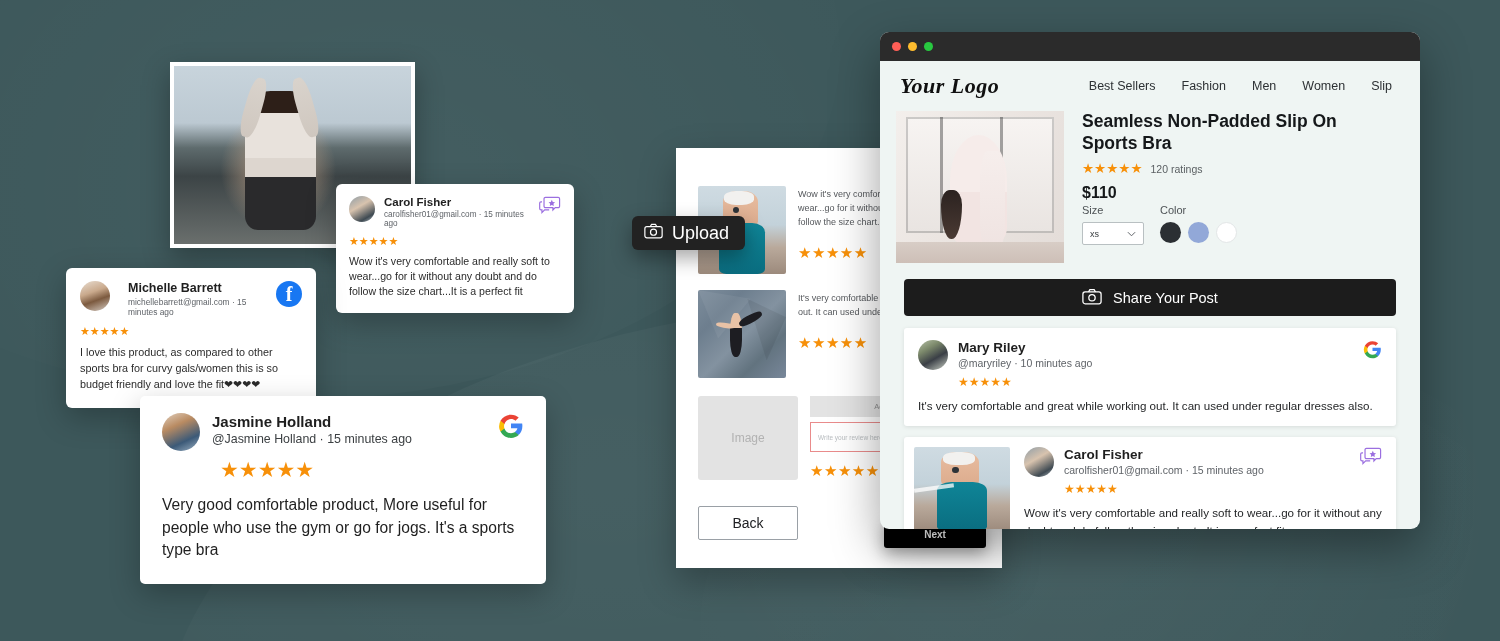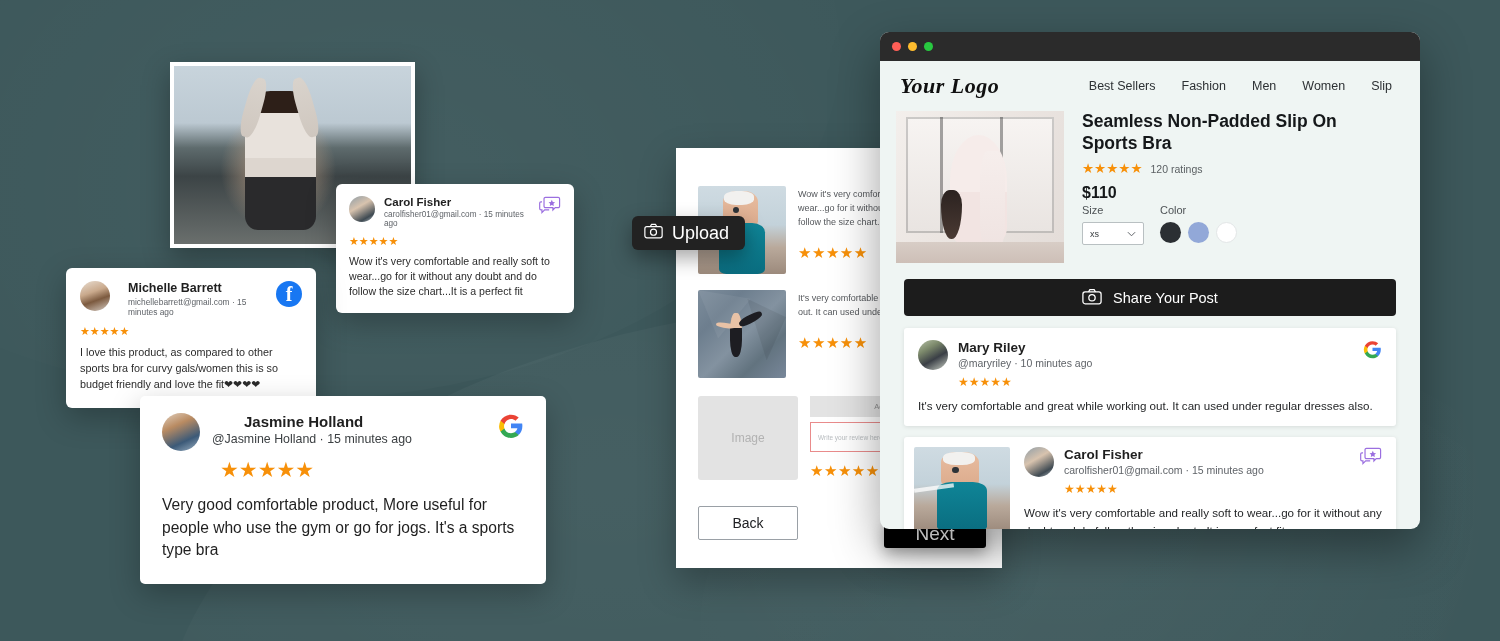--- a/index.html
+++ b/index.html
@@ -190,21 +190,21 @@
   .fb-badge {
     width: 26px; height: 26px; border-radius: 50%;
     background: #1877f2; color:#fff; font-weight:bold; font-size:20px;
     font-family: "Liberation Serif", serif;
     display:flex; align-items:center; justify-content:center; line-height:1;
   }
 
   
   #card-jasmine { left: 140px; top: 396px; width: 406px; padding: 17px 22px 22px; border-radius: 5px; }
   #card-jasmine .avatar { width: 38px; height: 38px; }
-  #card-jasmine .rev-name { font-size: 15px; margin-left: 32px; }
+  #card-jasmine .rev-name { font-size: 15px; }
   #card-jasmine .rev-meta { font-size: 12.4px; margin-top: 2px; color:#3c4043; }
   #card-jasmine .stars { font-size: 21px; margin: 8px 0 0 58px; }
   #card-jasmine .rev-body { font-size: 15.6px; line-height: 1.45; margin-top: 14px; color:#1f1f1f; }
 
   
   #mid-panel {
     position: absolute; left: 676px; top: 148px; width: 326px; height: 420px;
     background:#fff; box-shadow: 0 14px 34px rgba(0,0,0,.28);
     overflow:hidden;
   }
@@ -226,23 +226,23 @@
     display:flex; align-items:center; padding:0 7px;
     color:#b9bdc0; font-size:6.5px;
   }
   .btn-back {
     width: 100px; height: 34px; border:1px solid #9aa0a6; background:#fff;
     font-size: 14px; color:#202124; display:flex; align-items:center; justify-content:center;
     border-radius: 2px;
   }
   .btn-next {
     position:absolute; left: 884px; top: 520px; width: 102px; height: 28px;
-    background:#000; color:#fff; font-size: 19px;
+    background:#000; color:#fff; font-size: 10px;
     display:flex; align-items:center; justify-content:center;
-    border-radius: 3px; box-shadow: 0 6px 16px rgba(0,0,0,.35);
+    border-radius: 3px; box-shadow: 0 6px 16px rgba(0,0,0,.35); font-weight: bold;
   }
   .upload-pill {
     position: absolute; left: 632px; top: 216px;
     background:#222; color:#fff; border-radius: 6px;
     height: 34px; padding: 0 16px 0 12px;
     display:flex; align-items:center; gap: 9px;
     font-size: 18px; box-shadow: 0 8px 20px rgba(0,0,0,.35);
   }
 
   

